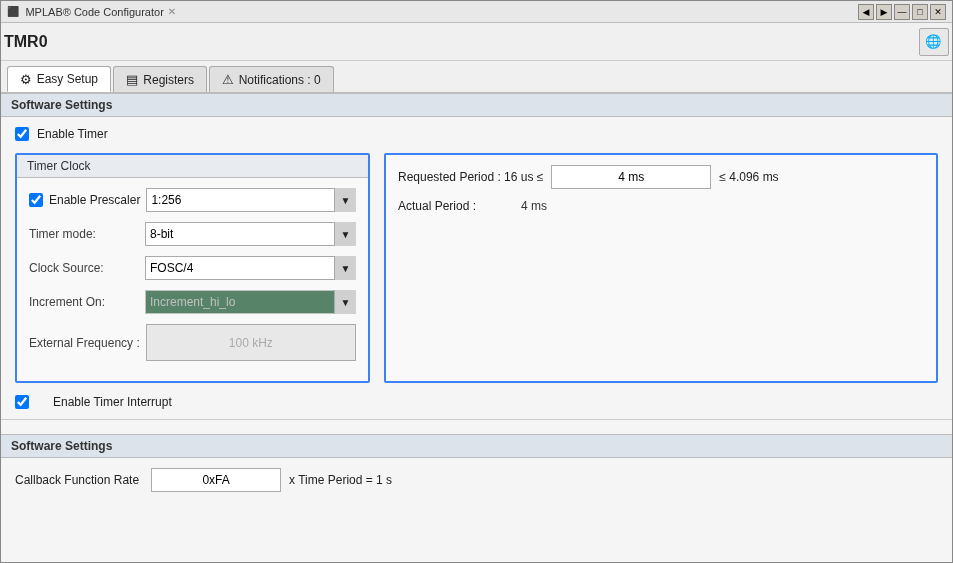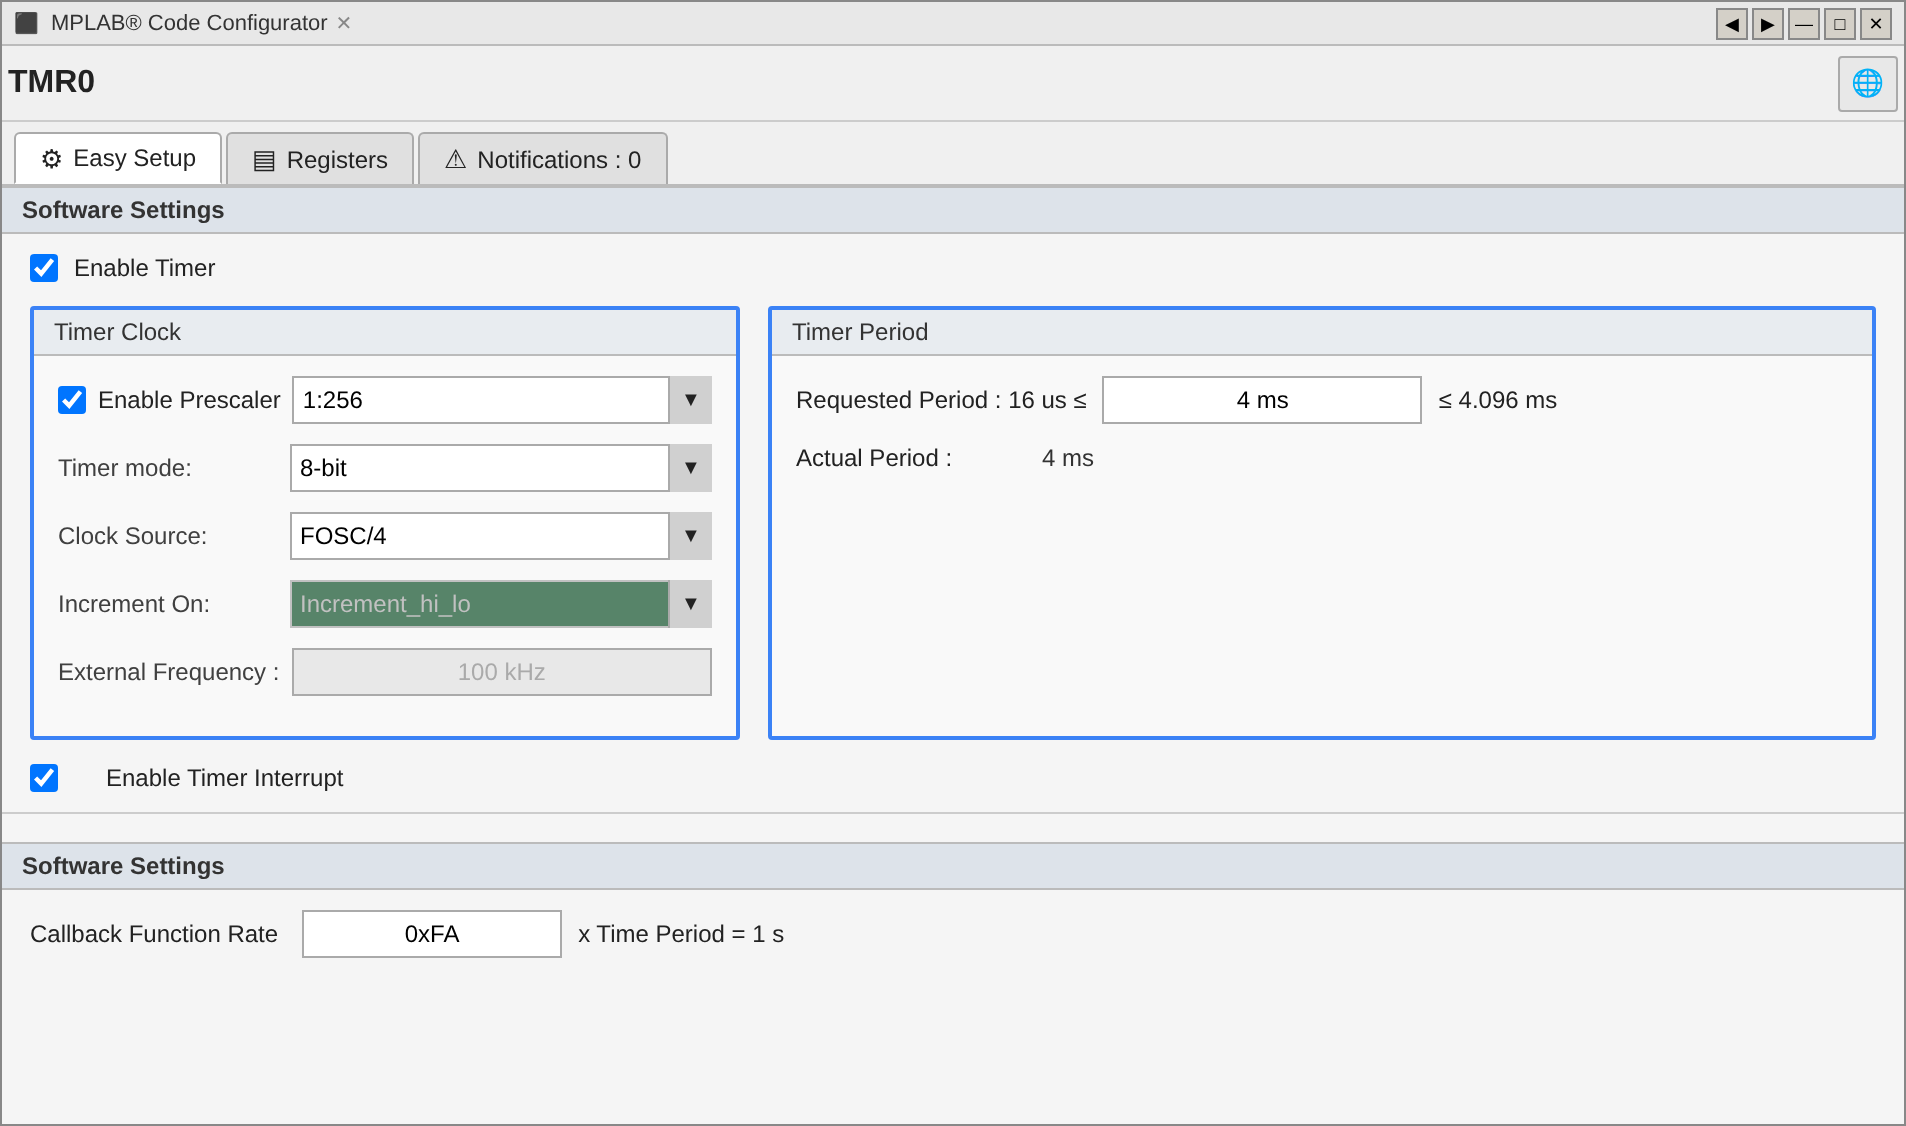--- a/index.html
+++ b/index.html
@@ -192,21 +192,21 @@
       justify-content: center;
       pointer-events: none;
       font-size: 10px;
     }
     .select-wrapper.disabled select {
       background: #14532d;
       color: #aaa;
     }
     .form-input {
       flex: 1;
-      height: 24px;
+      height: 37px;
       border: 1px solid #aaa;
       background: #fff;
       font-size: 12px;
       padding: 0 4px;
       text-align: center;
     }
     .form-input.disabled {
       background: #e8e8e8;
       color: #aaa;
     }
@@ -394,21 +394,20 @@
 
             <div class="form-row">
               <span class="form-label">External Frequency :</span>
               <input type="text" class="form-input disabled" disabled="" value="100 kHz" style="">
             </div>
 
           </div>
         </div>
 
         <div class="panel timer-period-panel">
-          <div class="panel-title">Timer Period</div>
           <div class="panel-body">
 
             <div class="period-row">
               <span>Requested Period : 16 us ≤</span>
               <input type="text" class="period-input" value="4 ms" style="">
               <span>≤ 4.096 ms</span>
             </div>
 
             <div class="actual-period-row">
               <span class="actual-period-label">Actual Period :</span>

